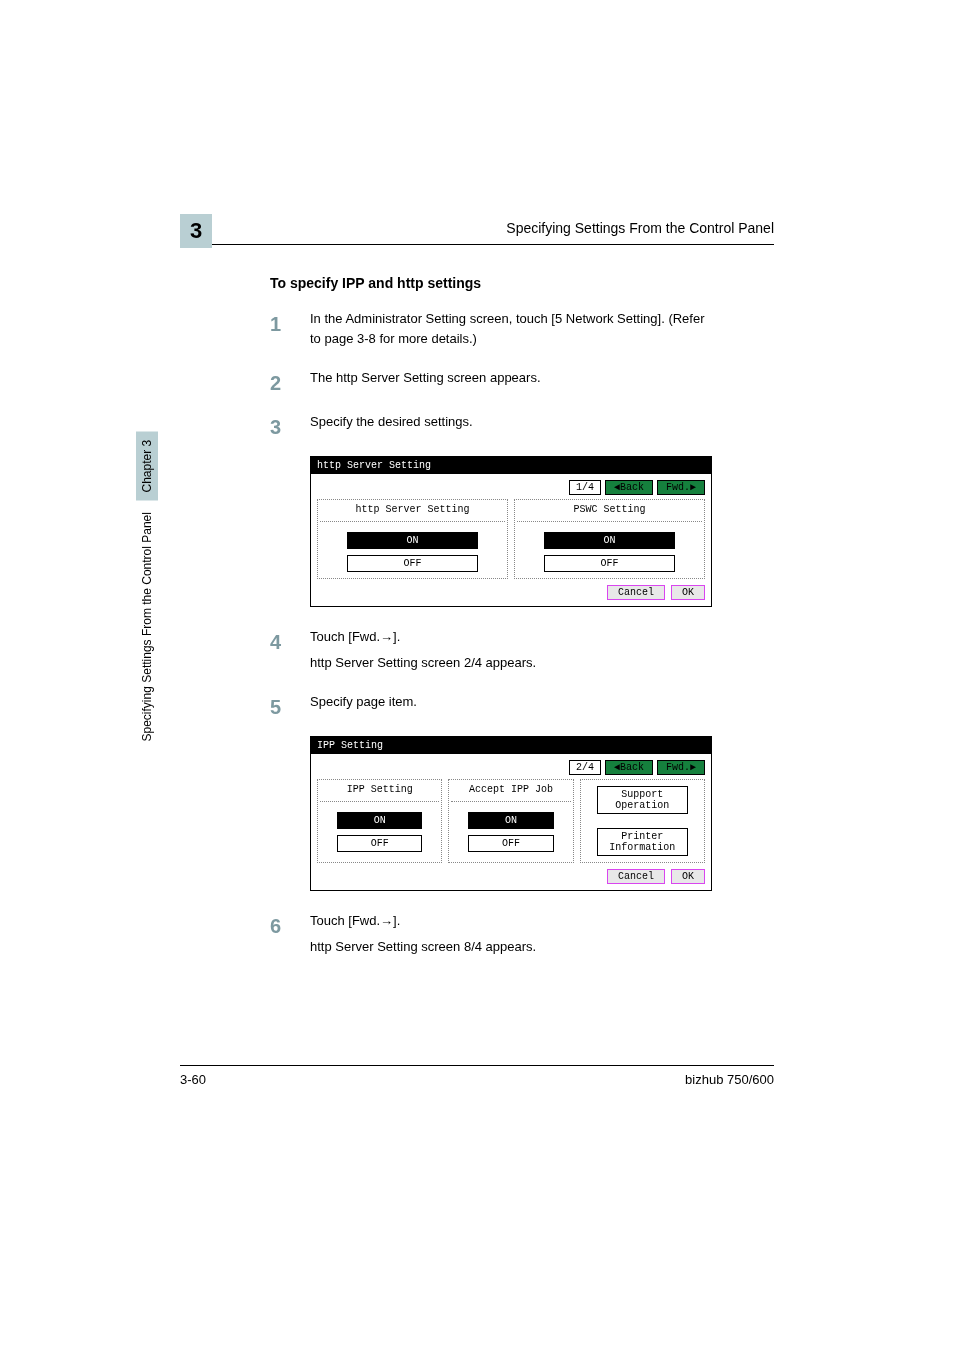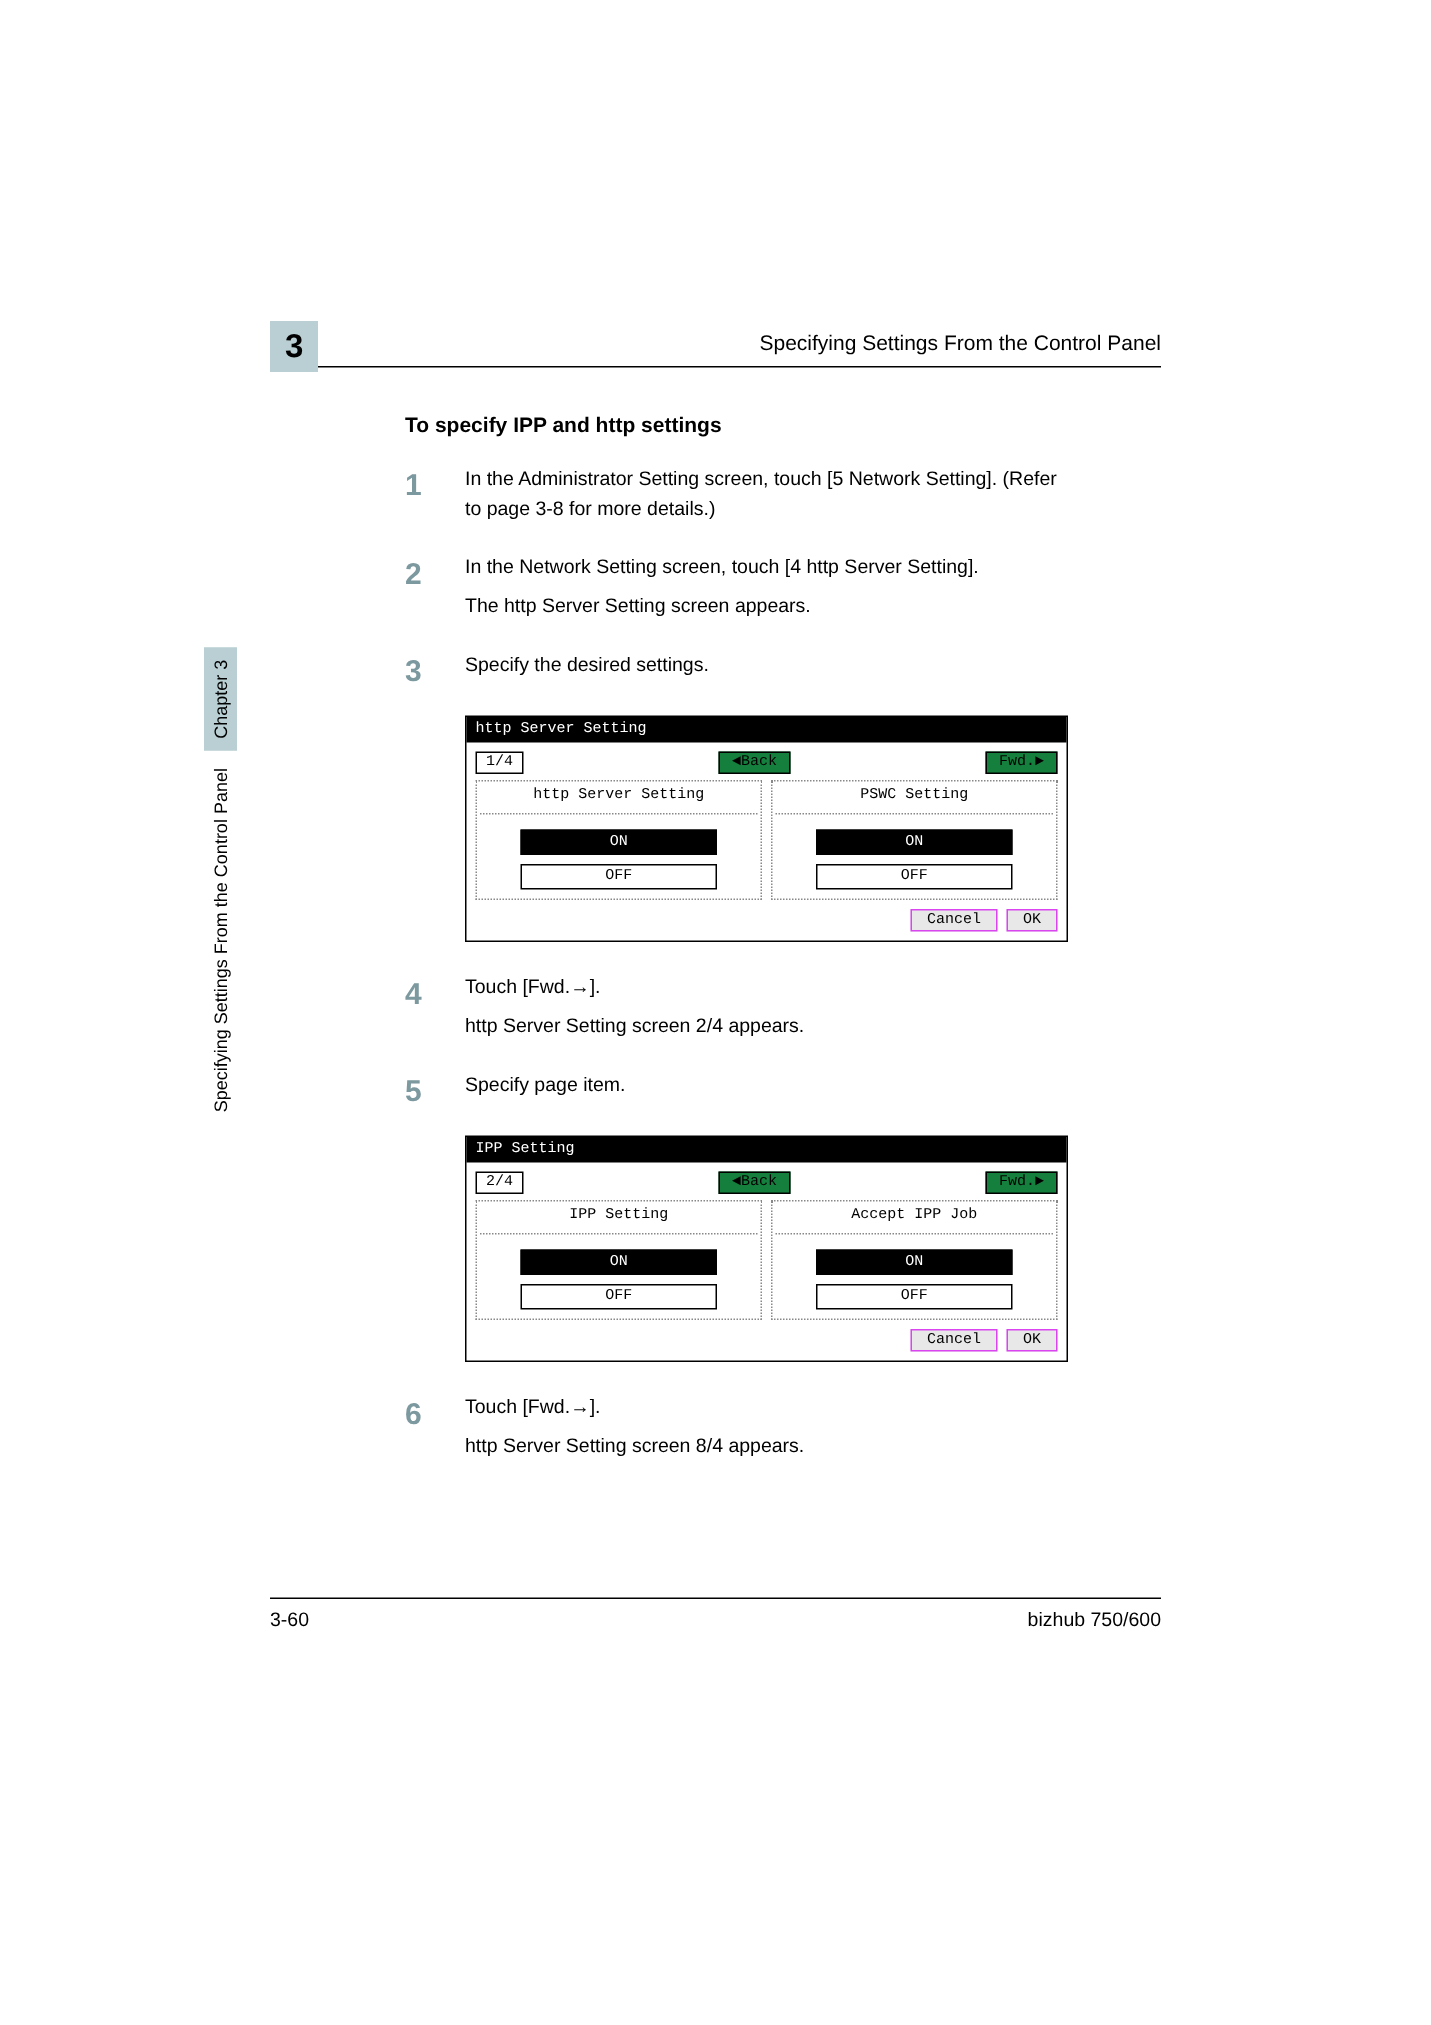--- a/index.html
+++ b/index.html
@@ -12,21 +12,21 @@
   .side-tab .title{padding:8px 0;display:inline-block}
   .content{margin-left:130px;margin-right:60px}
   .subhead{font-weight:bold;font-size:14px;margin-bottom:18px}
   .step{display:flex;margin-bottom:14px;font-size:13px;line-height:1.5}
   .step .num{width:40px;flex:0 0 40px;color:#7d99a0;font-size:20px;font-weight:bold}
   .step .body{flex:1}
   .step .body p{margin:0 0 6px 0}
   .panel{margin-left:40px;margin-bottom:20px;border:1px solid #000;width:400px;font-family:'Courier New',monospace;font-size:10px}
   .panel-title{background:#000;color:#fff;padding:3px 6px}
   .panel-inner{padding:6px}
-  .panel-top{display:flex;justify-content:space-between;gap:4px;margin-bottom:4px}
+  .panel-top{display:flex;justify-content:flex-end;gap:4px;margin-bottom:4px}
   .pg{border:1px solid #000;padding:1px 6px}
   .nav-btn{border:1px solid #000;padding:1px 8px;background:#15803d}
   .cols{display:flex;gap:6px}
   .col{flex:1;border:1px dotted #888;padding:2px;text-align:center}
   .col-h{padding:2px 0 6px 0;border-bottom:1px dotted #888;margin-bottom:6px}
   .onoff{display:flex;flex-direction:column;gap:6px;align-items:center;padding:4px 0}
   .opt{border:1px solid #000;width:70%;padding:2px 0;background:#fff}
   .opt.sel{background:#000;color:#fff}
   .optbtn{border:1px solid #000;width:75%;padding:2px 0;background:#fff;margin:4px auto;display:block}
   .panel-foot{display:flex;justify-content:flex-end;gap:6px;margin-top:6px}
@@ -59,21 +59,20 @@
     <div class="step">
       <div class="num">1</div>
       <div class="body">
           <p>In the Administrator Setting screen, touch [5 Network Setting]. (Refer to page 3-8 for more details.)</p>
         </div>
     </div>
 
     <div class="step">
       <div class="num">2</div>
       <div class="body">
-        <p>In the Network Setting screen, touch [4 http Server Setting].</p>
         <p>The http Server Setting screen appears.</p>
       </div>
     </div>
 
     <div class="step">
       <div class="num">3</div>
       <div class="body">
           <p>Specify the desired settings.</p>
         </div>
     </div>
@@ -140,20 +139,24 @@
               <div class="opt">OFF</div>
             </div>
           </div>
           <div class="col">
             <div class="col-h">Accept IPP Job</div>
             <div class="onoff">
               <div class="opt sel">ON</div>
               <div class="opt">OFF</div>
             </div>
           </div>
+          <div class="col3">
+            <div class="optbtn">Support Operation</div>
+            <div class="optbtn">Printer Information</div>
+          </div>
         </div>
         <div class="panel-foot">
           <span class="fbtn">Cancel</span>
           <span class="fbtn">OK</span>
         </div>
       </div>
     </div>
 
     <div class="step">
       <div class="num">6</div>

